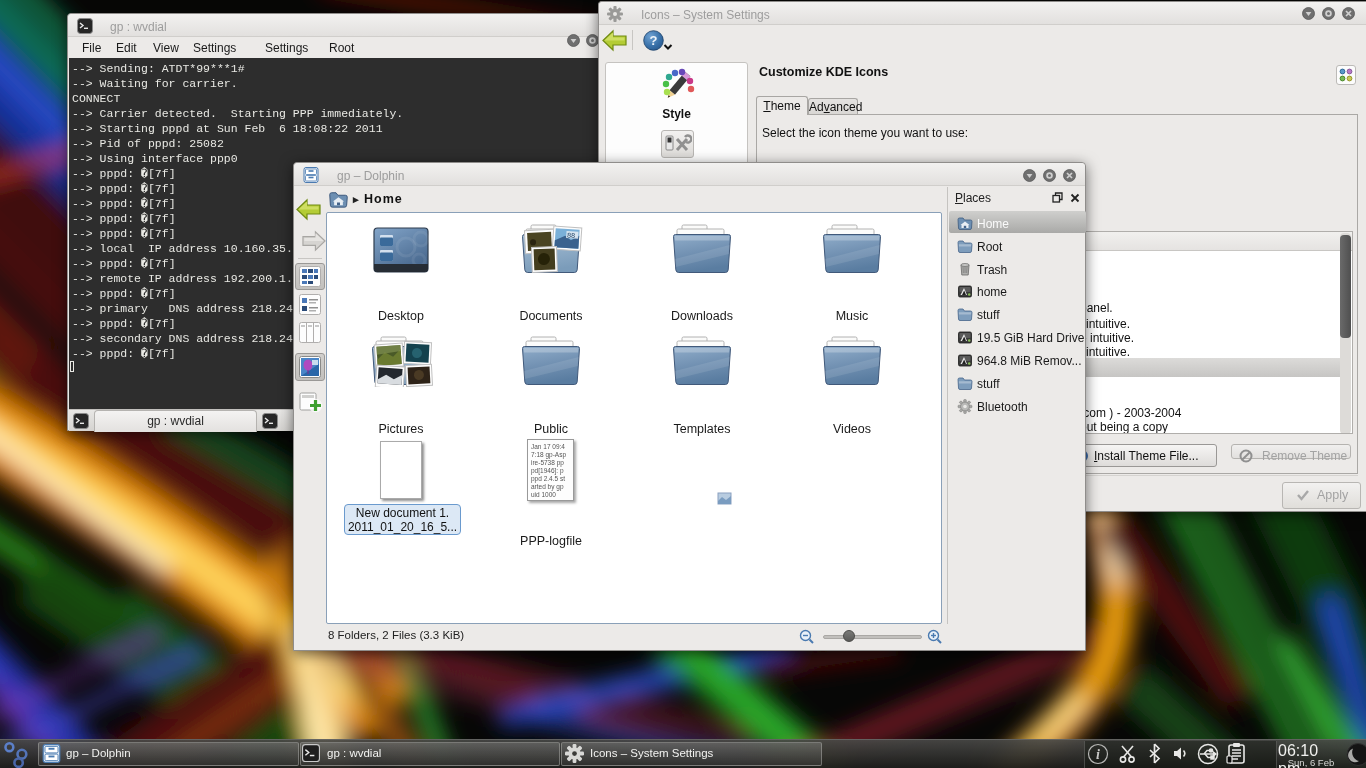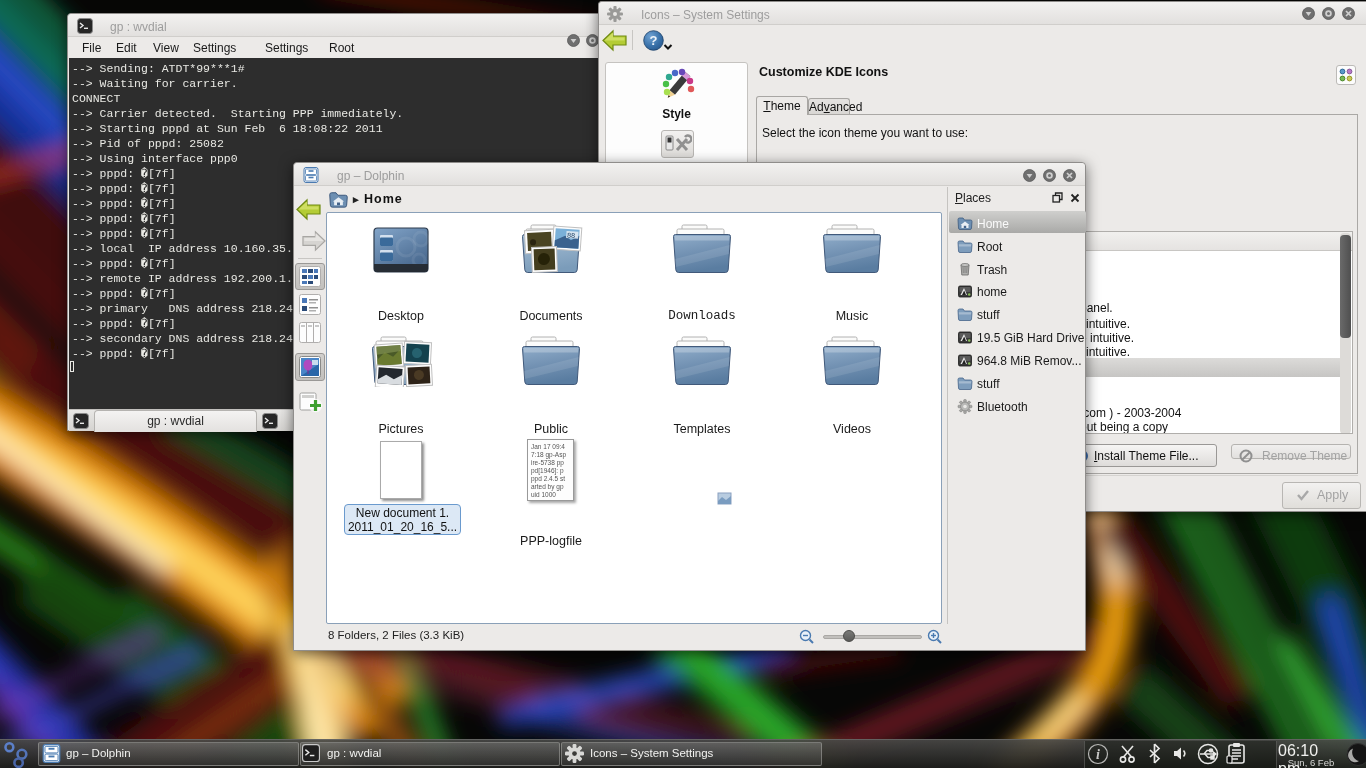--- a/index.html
+++ b/index.html
@@ -254,21 +254,21 @@
  <div style="position:absolute; left:737px; top:63px; width:20px; height:20px; background:#fcfcfc; border:1px solid #bcbab7; border-radius:3px;">
    <svg style="position:absolute; left:1px; top:1px; width:16px; height:16px;" viewBox="0 0 16 16">
         <circle cx="4.5" cy="4.5" r="2.4" fill="#5898c8" stroke="#2c6898"></circle>
         <circle cx="11.5" cy="4.5" r="2.4" fill="#b878c8" stroke="#885898"></circle>
         <circle cx="4.5" cy="11.5" r="2.4" fill="#78b858" stroke="#488828"></circle>
         <circle cx="11.5" cy="11.5" r="2.4" fill="#c8c858" stroke="#989828"></circle>
       </svg>
  </div>
 
  <div style="position:absolute; left:157px; top:94px; width:52px; height:19px; background:#eceae8; border:1px solid #a8a6a3; border-bottom:none; border-radius:3px 3px 0 0; text-align:center; font-size:12px; color:#111; padding-top:2px; z-index:2;"><span style="text-decoration:underline;">T</span>heme</div>
- <div style="position:absolute; left:209px; top:96px; width:42px; height:17px; background:linear-gradient(#e4e2e0,#d8d6d3); border:1px solid #a8a6a3; border-bottom:none; border-radius:3px 3px 0 0; text-align:center; font-size:12px; color:#111; padding-top:1px;">Ad<span style="text-decoration:underline;">v</span>anced</div>
+ <div style="position:absolute; left:209px; top:96px; width:50px; height:17px; background:linear-gradient(#e4e2e0,#d8d6d3); border:1px solid #a8a6a3; border-bottom:none; border-radius:3px 3px 0 0; text-align:center; font-size:12px; color:#111; padding-top:1px;">Ad<span style="text-decoration:underline;">v</span>anced</div>
 
  <div style="position:absolute; left:157px; top:112px; width:602px; height:360px; border:1px solid #aaa8a5; background:#eceae8;"></div>
  <div style="position:absolute; left:158px; top:113px; width:50px; height:2px; background:#eceae8;"></div>
  <div style="position:absolute; left:163px; top:124px; font-size:12px; color:#111;">Select the icon theme you want to use:</div>
 
  <div style="position:absolute; left:167px; top:229px; width:587px; height:203px; background:#fff; border:1px solid #b0aeab; overflow:hidden;">
    <div style="position:absolute; left:0; top:0; width:100%; height:19px; background:linear-gradient(#f1f0ee,#e5e3e1); border-bottom:1px solid #c8c6c3;"></div>
    <div style="position:absolute; left:313px; top:69px; font-size:12px; color:#111;">panel.</div>
    <div style="position:absolute; left:319px; top:85px; font-size:12px; color:#111;">intuitive.</div>
    <div style="position:absolute; left:313px; top:99px; font-size:12px; color:#111;">e intuitive.</div>
@@ -513,21 +513,21 @@
       <use href="#docs"></use>
     </svg>
  <svg style="position:absolute; left:376px; top:60px; width:64px; height:52px;" viewBox="0 0 64 52">
       <use href="#fold"></use>
     </svg>
  <svg style="position:absolute; left:526px; top:60px; width:64px; height:52px;" viewBox="0 0 64 52">
       <use href="#fold"></use>
     </svg>
  <div class="ilabel" style="left:47px; top:120px;">Desktop</div>
  <div class="ilabel" style="left:197px; top:120px;">Documents</div>
- <div class="ilabel" style="left:348px; top:120px;font-family:Liberation Mono, monospace;">Downloads</div>
+ <div class="ilabel" style="left:348px; top:120px;">Downloads</div>
  <div class="ilabel" style="left:498px; top:120px;">Music</div>
 
  <svg style="position:absolute; left:75px; top:172px; width:64px; height:52px;" viewBox="0 0 64 52">
       <use href="#pics"></use>
     </svg>
  <svg style="position:absolute; left:225px; top:172px; width:64px; height:52px;" viewBox="0 0 64 52">
       <use href="#fold"></use>
     </svg>
  <svg style="position:absolute; left:376px; top:172px; width:64px; height:52px;" viewBox="0 0 64 52">
       <use href="#fold"></use>

